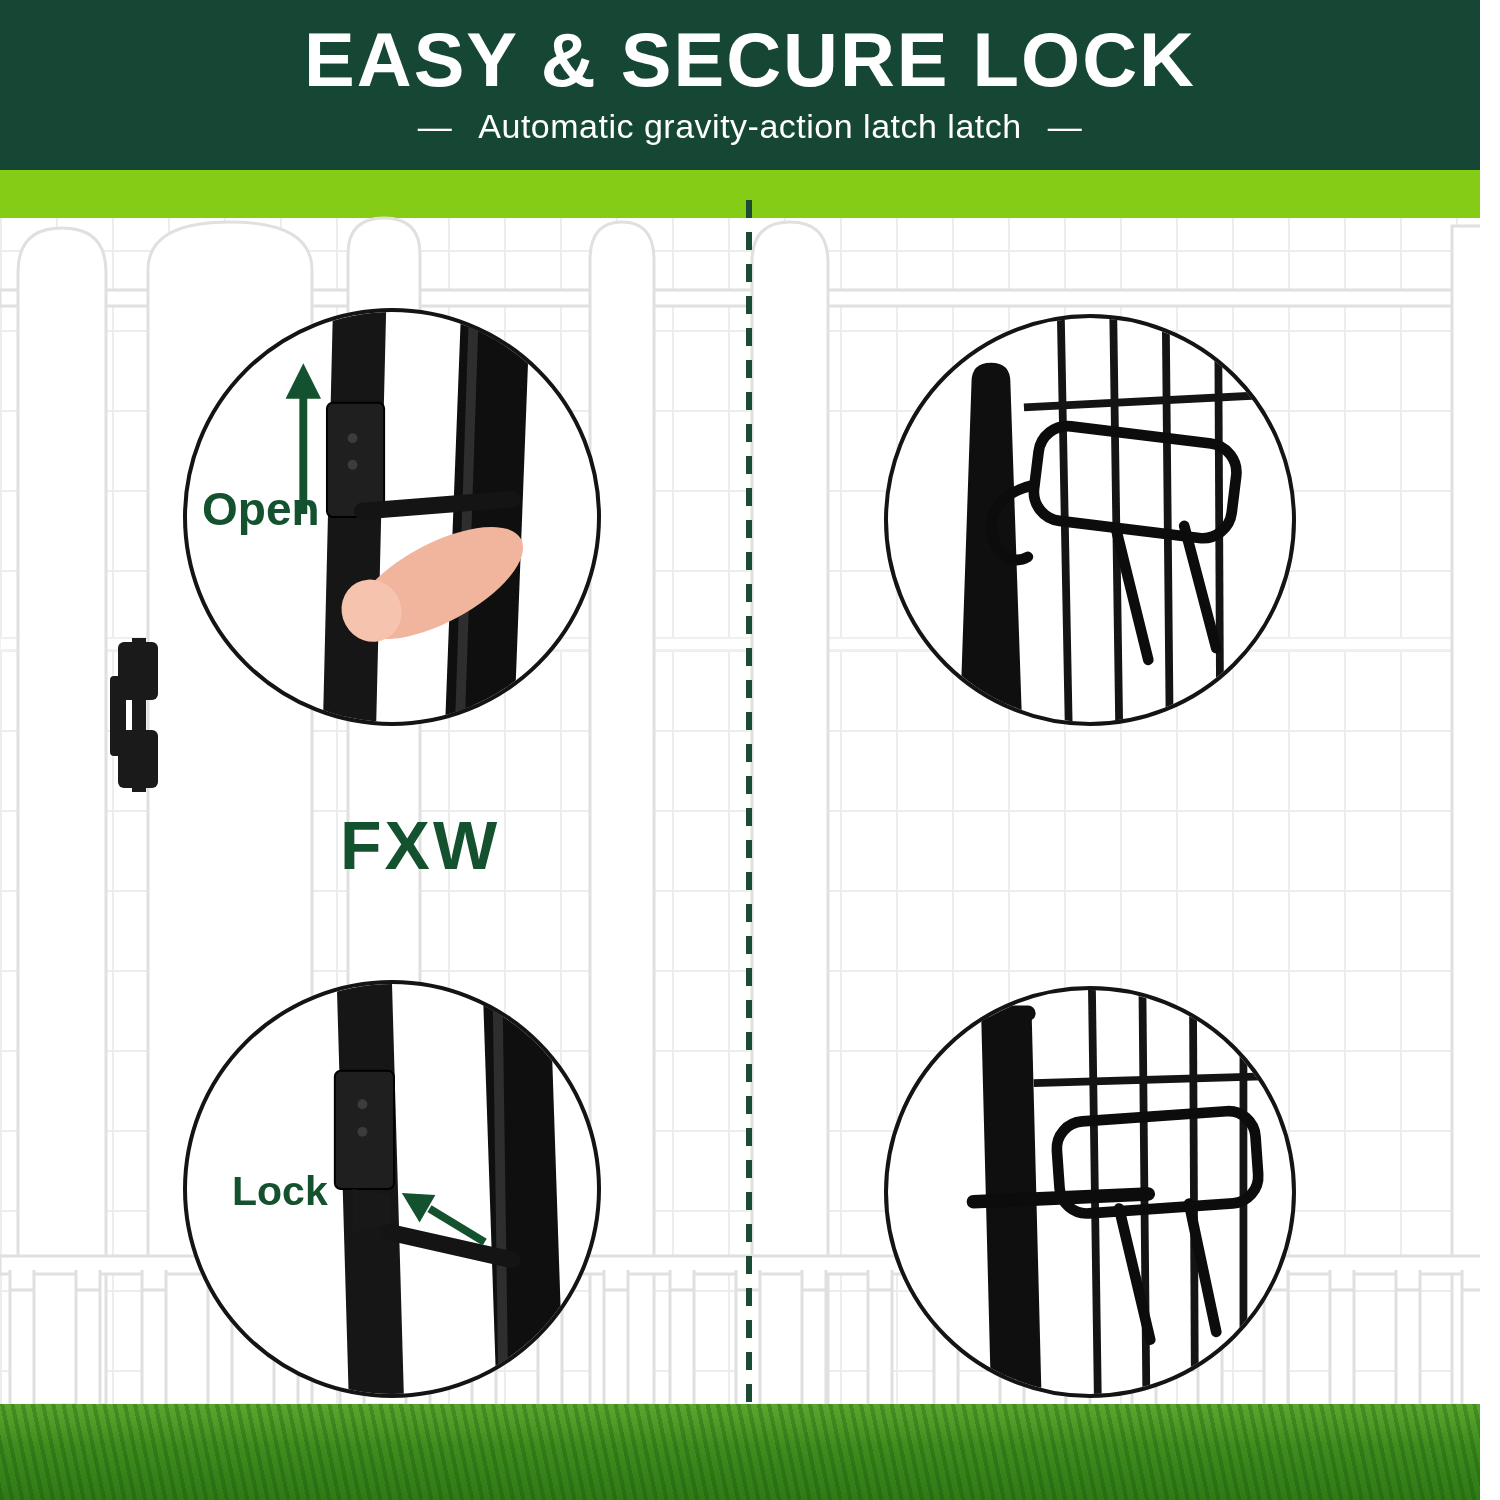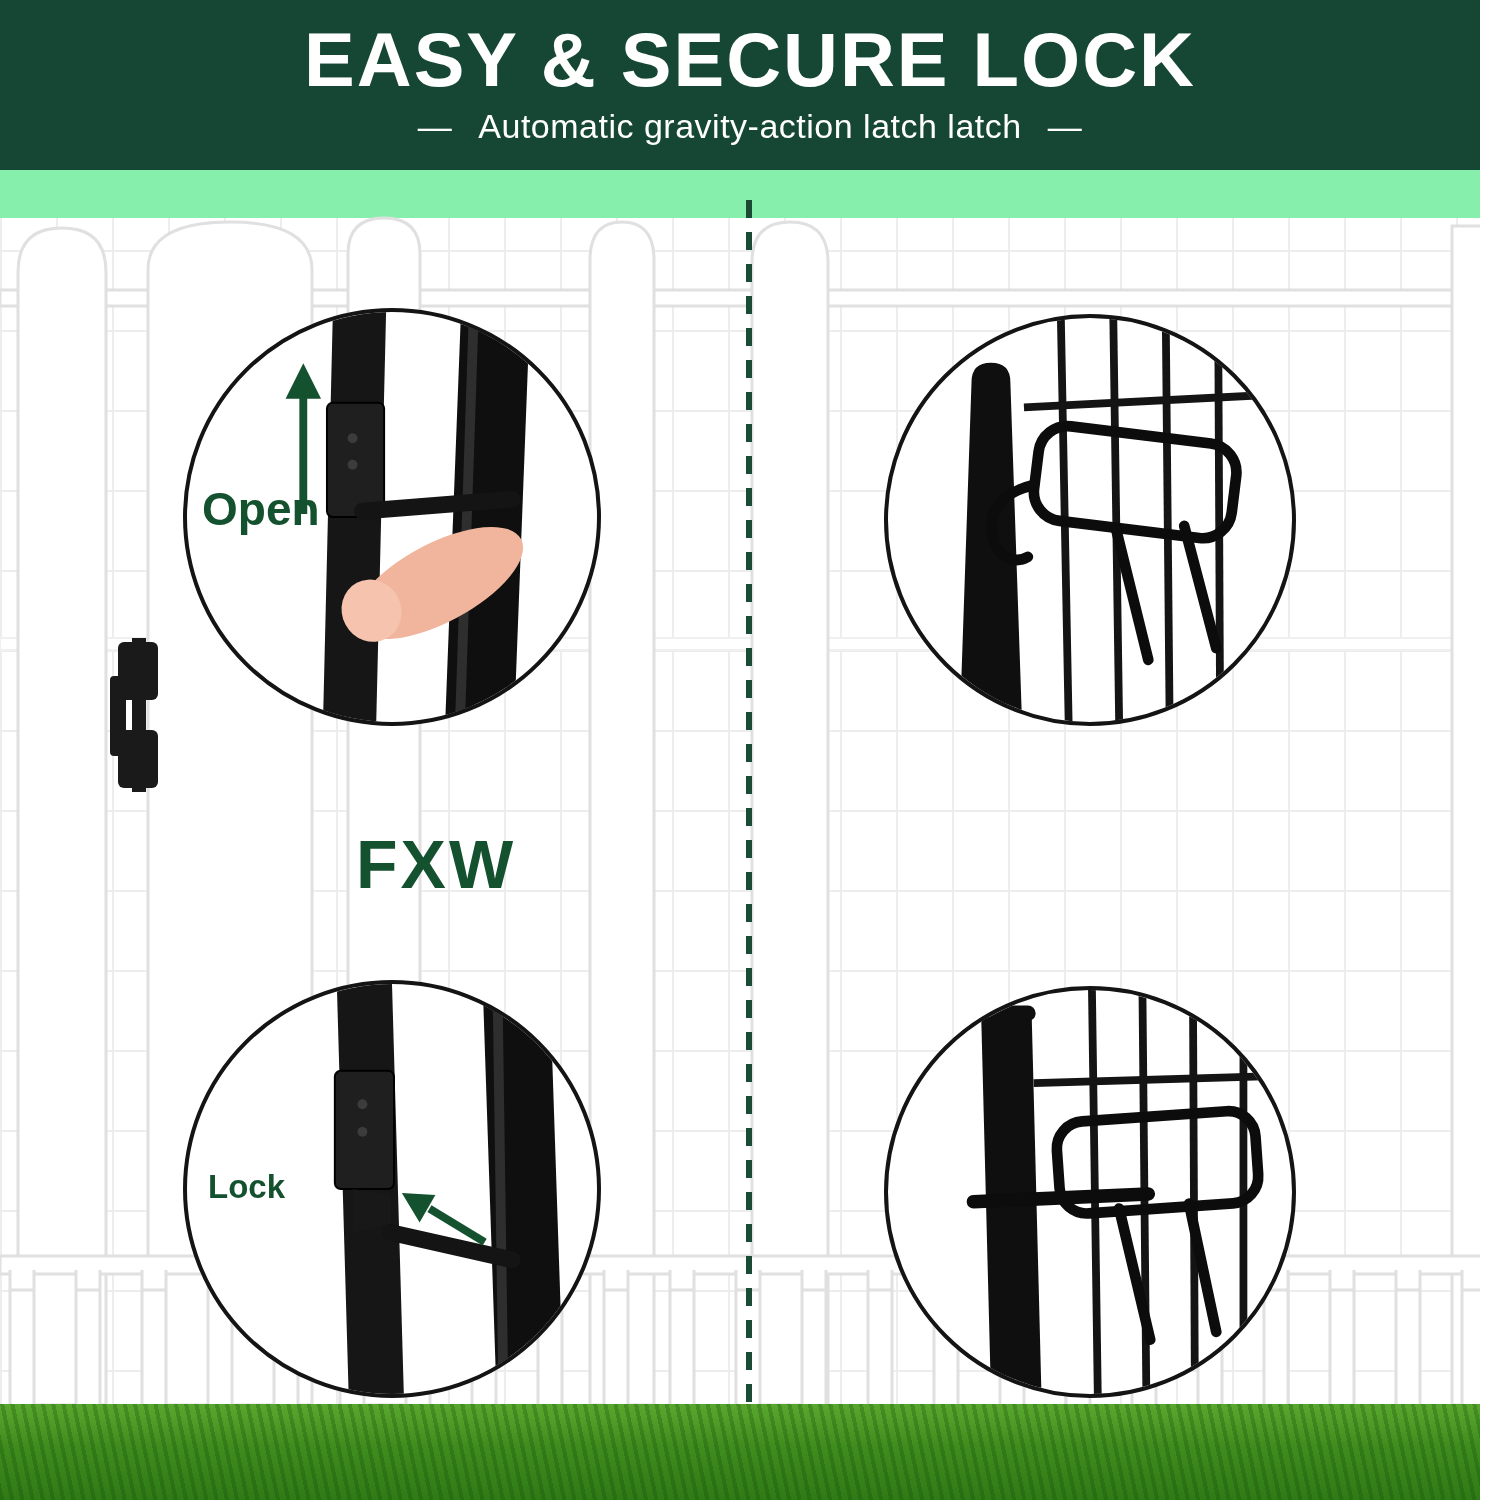--- a/index.html
+++ b/index.html
@@ -1,17 +1,17 @@
 <!DOCTYPE html>
 <html><head>
 <meta charset="utf-8">
 <style>
   * { margin:0; padding:0; box-sizing:border-box; }
   html,body { width:1500px; height:1500px; background:#fff; font-family:"Liberation Sans", sans-serif; }
-  .stage { position:relative; width:1480px; height:1500px; overflow:hidden; background:#86efac; }
+  .stage { position:relative; width:1480px; height:1500px; overflow:hidden; background:#84cc16; }
 
   
   .banner { position:absolute; top:0; left:0; width:1500px; height:170px; background:#154734; color:#fff; text-align:center; }
   .banner h1 { font-size:76px; font-weight:800; letter-spacing:2px; padding-top:16px; }
   .banner .subtitle { margin-top:4px; font-size:34px; font-weight:400; letter-spacing:0.5px;
                       display:flex; justify-content:center; align-items:center; gap:26px; }
 
   
   .fence { position:absolute; top:170px; left:0; width:1500px; height:1235px; }
 
@@ -23,23 +23,23 @@
   .callout { position:absolute; border-radius:50%; background:#fff; border:4px solid #141414; overflow:hidden; }
   .callout svg { display:block; width:100%; height:100%; }
   .c1 { left:183px; top:308px;  width:418px; height:418px; }
   .c2 { left:183px; top:980px;  width:418px; height:418px; }
   .c3 { left:884px; top:314px;  width:412px; height:412px; }
   .c4 { left:884px; top:986px;  width:412px; height:412px; }
 
   
   .step-label { position:absolute; font-weight:800; color:#14522f; z-index:5; }
   .open-label { left:202px; top:482px; font-size:46px; }
-  .lock-label { left:208px; top:1168px; font-size:33px; }
+  .lock-label { left:232px; top:1168px; font-size:41px; }
   .brand { position:absolute; font-weight:800; font-size:68px; z-index:5; }
-  .brand.fxw    { left:356px; top:806px; color:#14522f; letter-spacing:3px;margin-top:19px; }
+  .brand.fxw    { left:340px; top:806px; color:#14522f; letter-spacing:3px; }
   .brand.others { left:972px; top:806px; color:#4b4b4b; }
 
   
   .grass { position:absolute; left:0; bottom:0; width:1500px; height:96px;
            background:linear-gradient(180deg,#5aa72e 0%, #3f8c1e 45%, #2f7a16 100%); z-index:4; }
   .grass::before { content:""; position:absolute; inset:0;
            background:repeating-linear-gradient(78deg, rgba(18,76,8,0.28) 0 4px, transparent 4px 10px); }
 </style>
 </head>
 <body>

